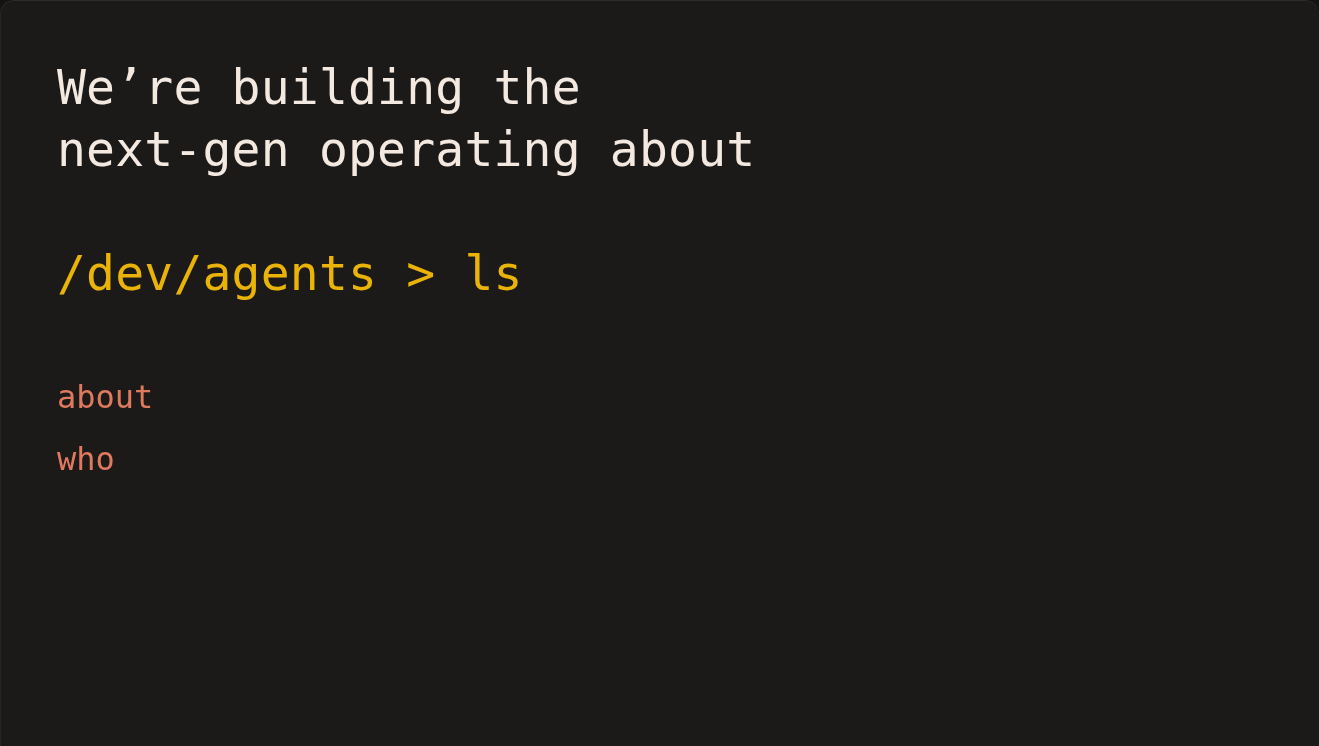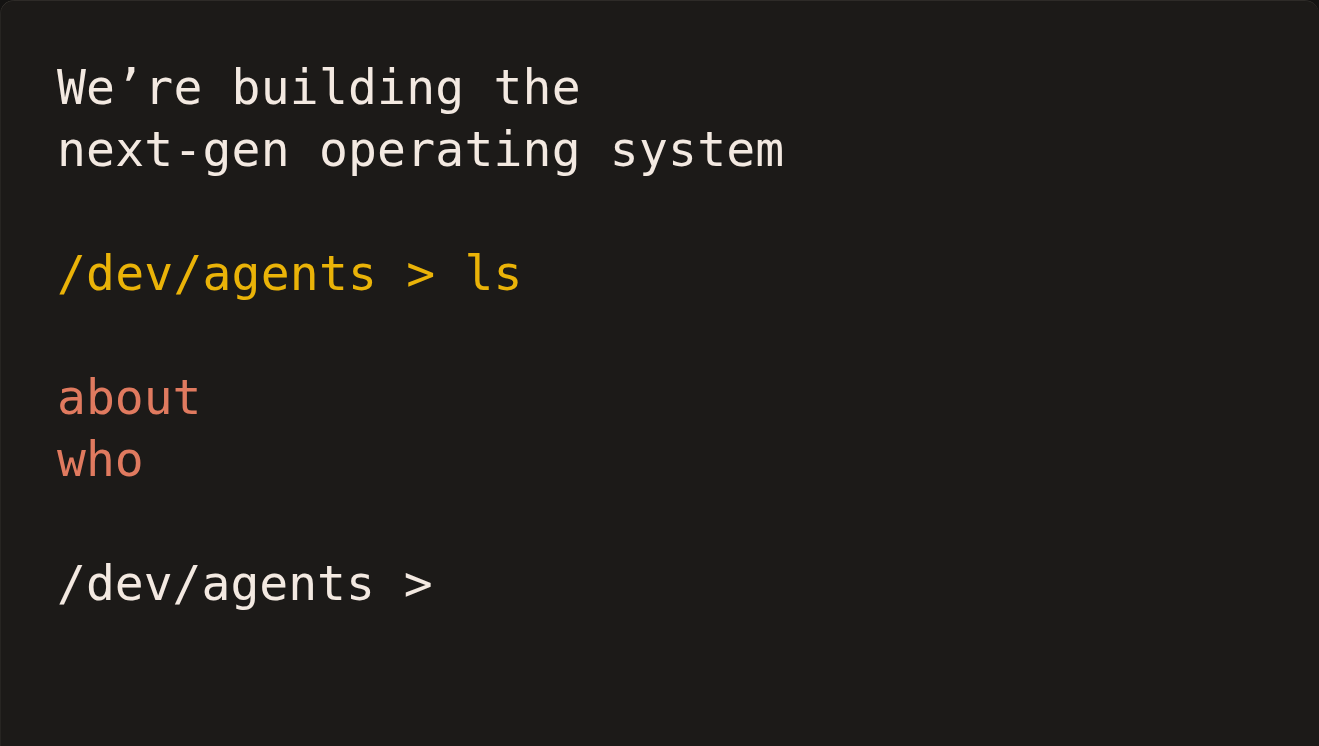--- a/index.html
+++ b/index.html
@@ -69,21 +69,21 @@
     color: #f3e9e1;
   }
 
   .cmd-list {
     margin: 0;
     padding: 0;
     list-style: none;
   }
 
   .cmd-list li {
-    font-size: 48px;
+    font-size: 32px;
     line-height: 62px;
     white-space: pre;
   }
 
   .cmd-link {
     color: #e07a5f;
     text-decoration: none;
     cursor: pointer;
   }
 
@@ -104,37 +104,36 @@
   }
 </style>
 </head>
 <body>
 
 <div class="screen">
   <div class="terminal">
 
     <div class="headline">
       <div class="line">We’re building the</div>
-      <div class="line">next-gen operating system</div>
+      <div class="line">next-gen operating about</div>
     </div>
 
     <div class="spacer"></div>
 
     <div class="line prompt-muted">/dev/agents &gt; ls</div>
 
     <div class="spacer"></div>
 
     <ul class="cmd-list">
       <li><a class="cmd-link" href="#">about</a></li>
       <li><a class="cmd-link" href="#">who</a></li>
     </ul>
 
     <div class="spacer"></div>
 
     <div class="prompt-row">
-      <span class="prompt-bright">/dev/agents &gt;</span>
       <span class="cursor-bubble">
         
       </span>
     </div>
 
   </div>
 </div>
 
 </body></html>

